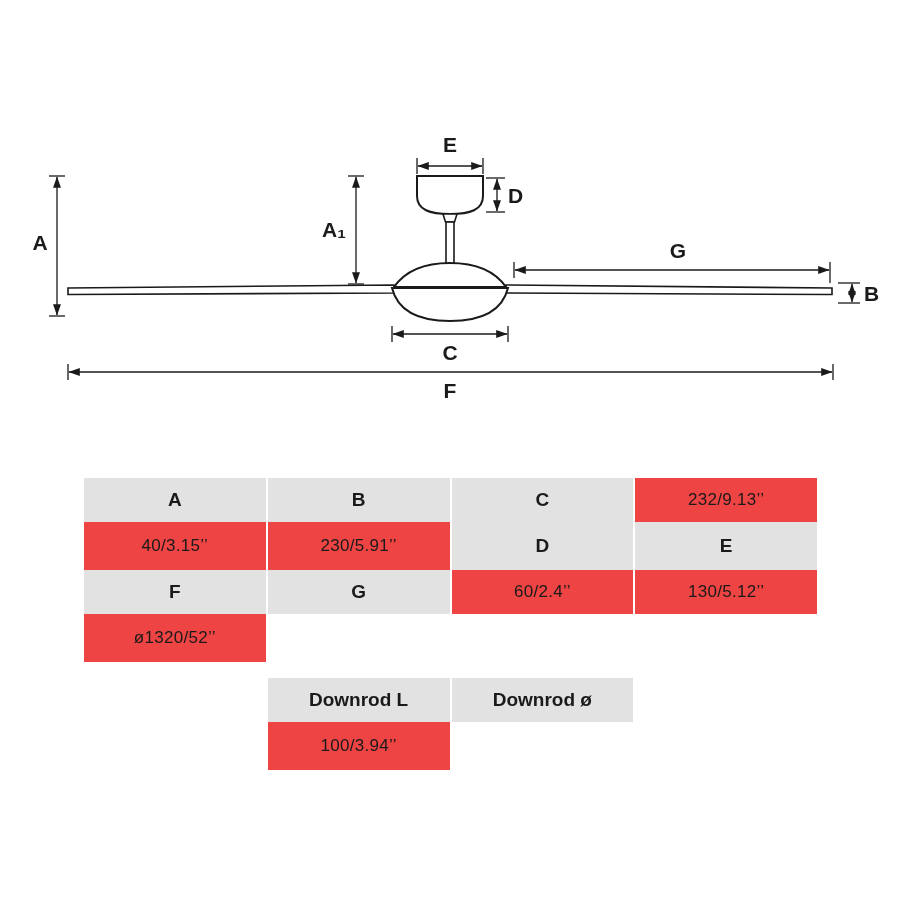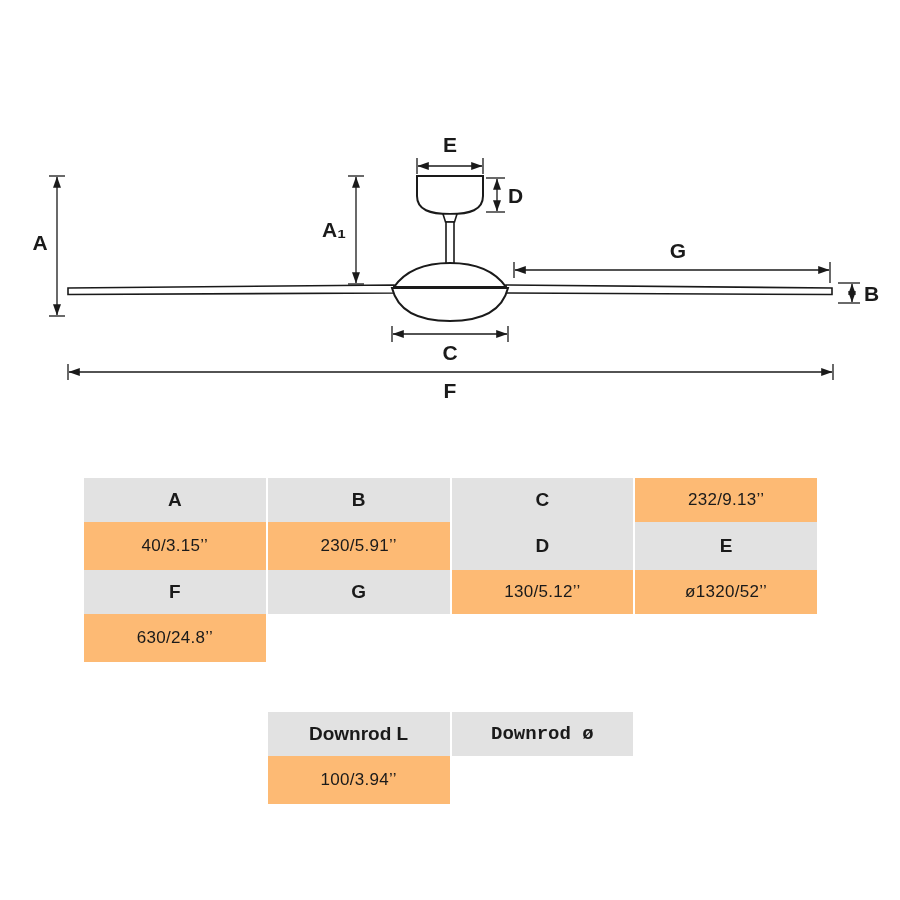--- a/index.html
+++ b/index.html
@@ -36,41 +36,41 @@
     width: 733px;
     display: grid;
     grid-template-columns: repeat(4, 1fr);
     column-gap: 2px;
   }
   .dim-table.main {
     top: 478px;
     grid-template-rows: 44px 48px 44px 48px;
   }
   .dim-table.downrod {
-    top: 712px;
+    top: 678px;
     grid-template-rows: 44px 48px;
   }
   .hcell {
     background: #e2e2e2;
     display: flex;
     align-items: center;
     justify-content: center;
     font-weight: bold;
     font-size: 19px;
   }
   .vcell {
-    background: #fdba74;
+    background: #ef4444;
     display: flex;
     align-items: center;
     justify-content: center;
     font-size: 17px;
     letter-spacing: 0.3px;
   }
   .col2 { grid-column: 2; }
-  .col3 { grid-column: 3; font-family: Liberation Mono, monospace; }
+  .col3 { grid-column: 3; }
 </style>
 </head>
 <body>
 
 <div class="page">
 
   <div class="diagram-wrap">
     <svg width="900" height="430" viewBox="0 0 900 430">
       <defs>
         <marker id="arr" viewBox="0 0 10 8" markerWidth="9" markerHeight="7" refX="9.5" refY="4" orient="auto-start-reverse">
@@ -159,23 +159,23 @@
 
     <div class="vcell">232/9.13’’</div>
     <div class="vcell">40/3.15’’</div>
     <div class="vcell">230/5.91’’</div>
 
     <div class="hcell">D</div>
     <div class="hcell">E</div>
     <div class="hcell">F</div>
     <div class="hcell">G</div>
 
+    <div class="vcell">60/2.4’’</div>
     <div class="vcell">130/5.12’’</div>
     <div class="vcell">ø1320/52’’</div>
-    <div class="vcell">630/24.8’’</div>
   </div>
 
   <div class="dim-table downrod">
     <div class="hcell col2">Downrod L</div>
     <div class="hcell col3">Downrod ø</div>
 
     <div class="vcell col2">100/3.94’’</div>
   </div>
 
 </div>

